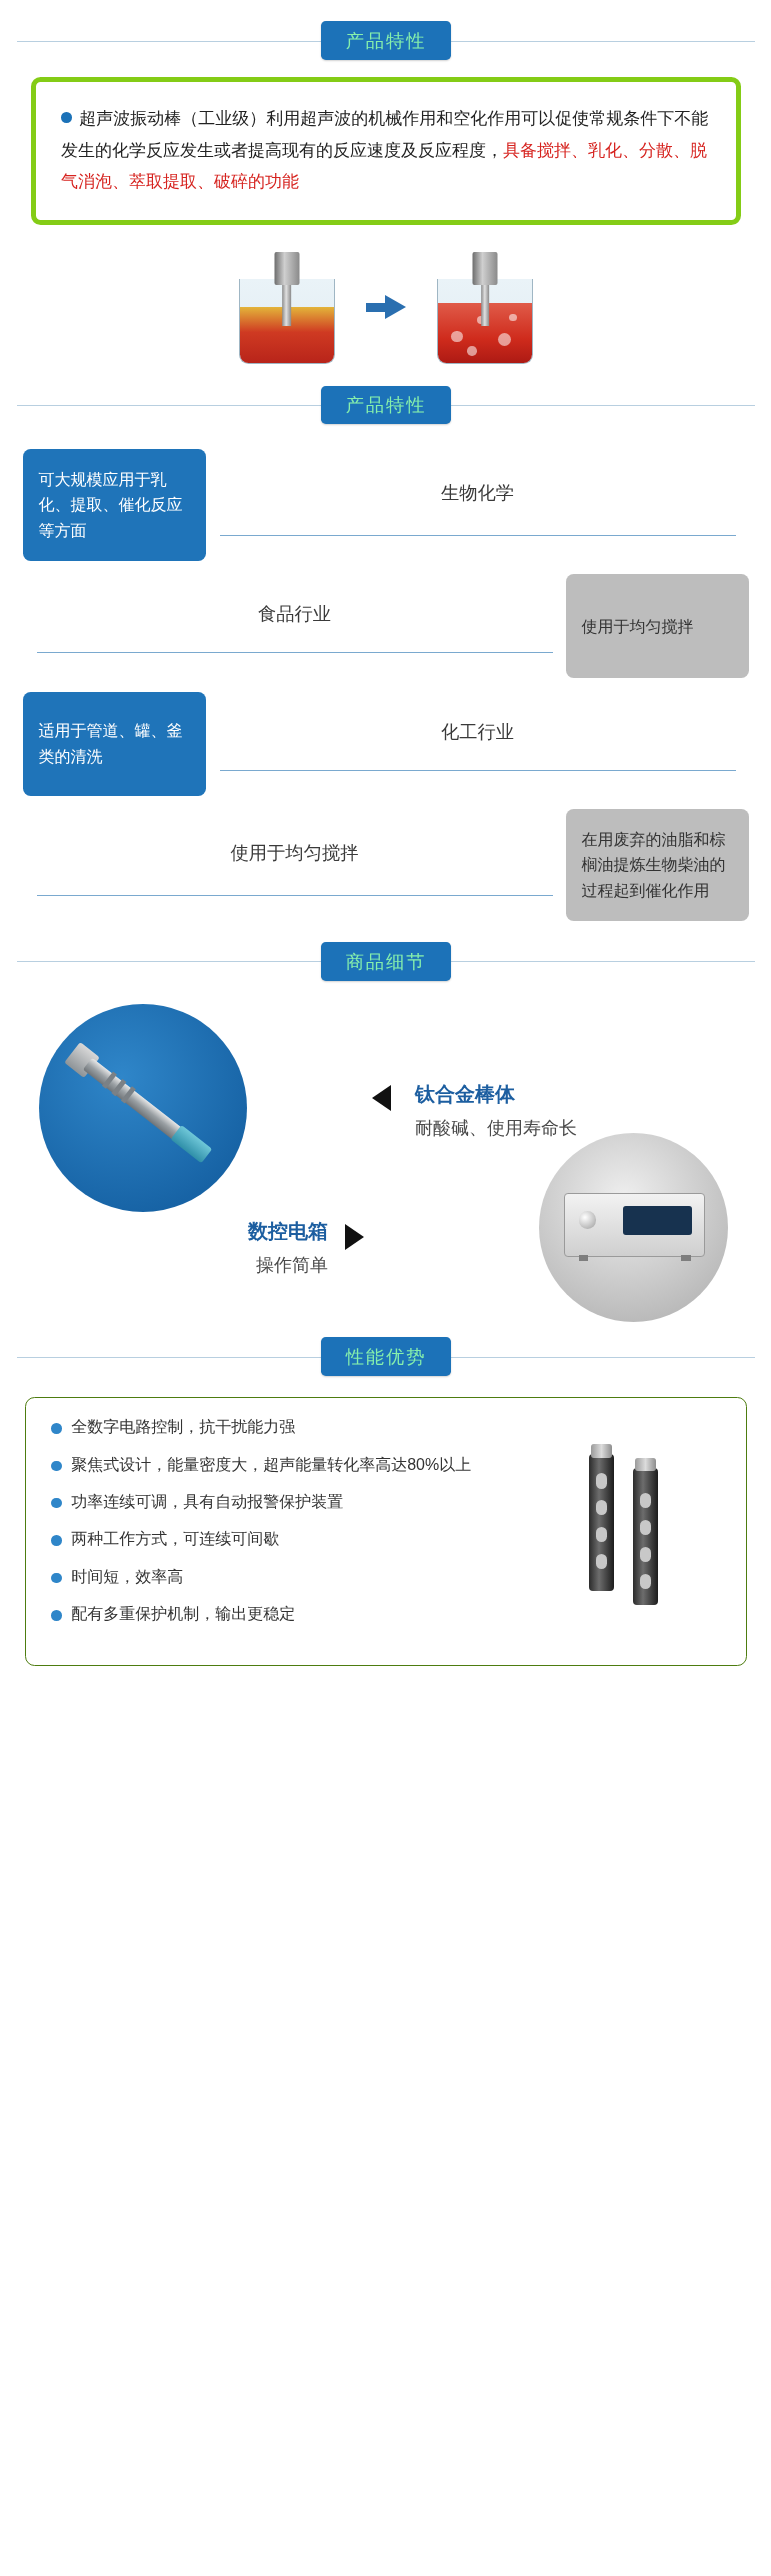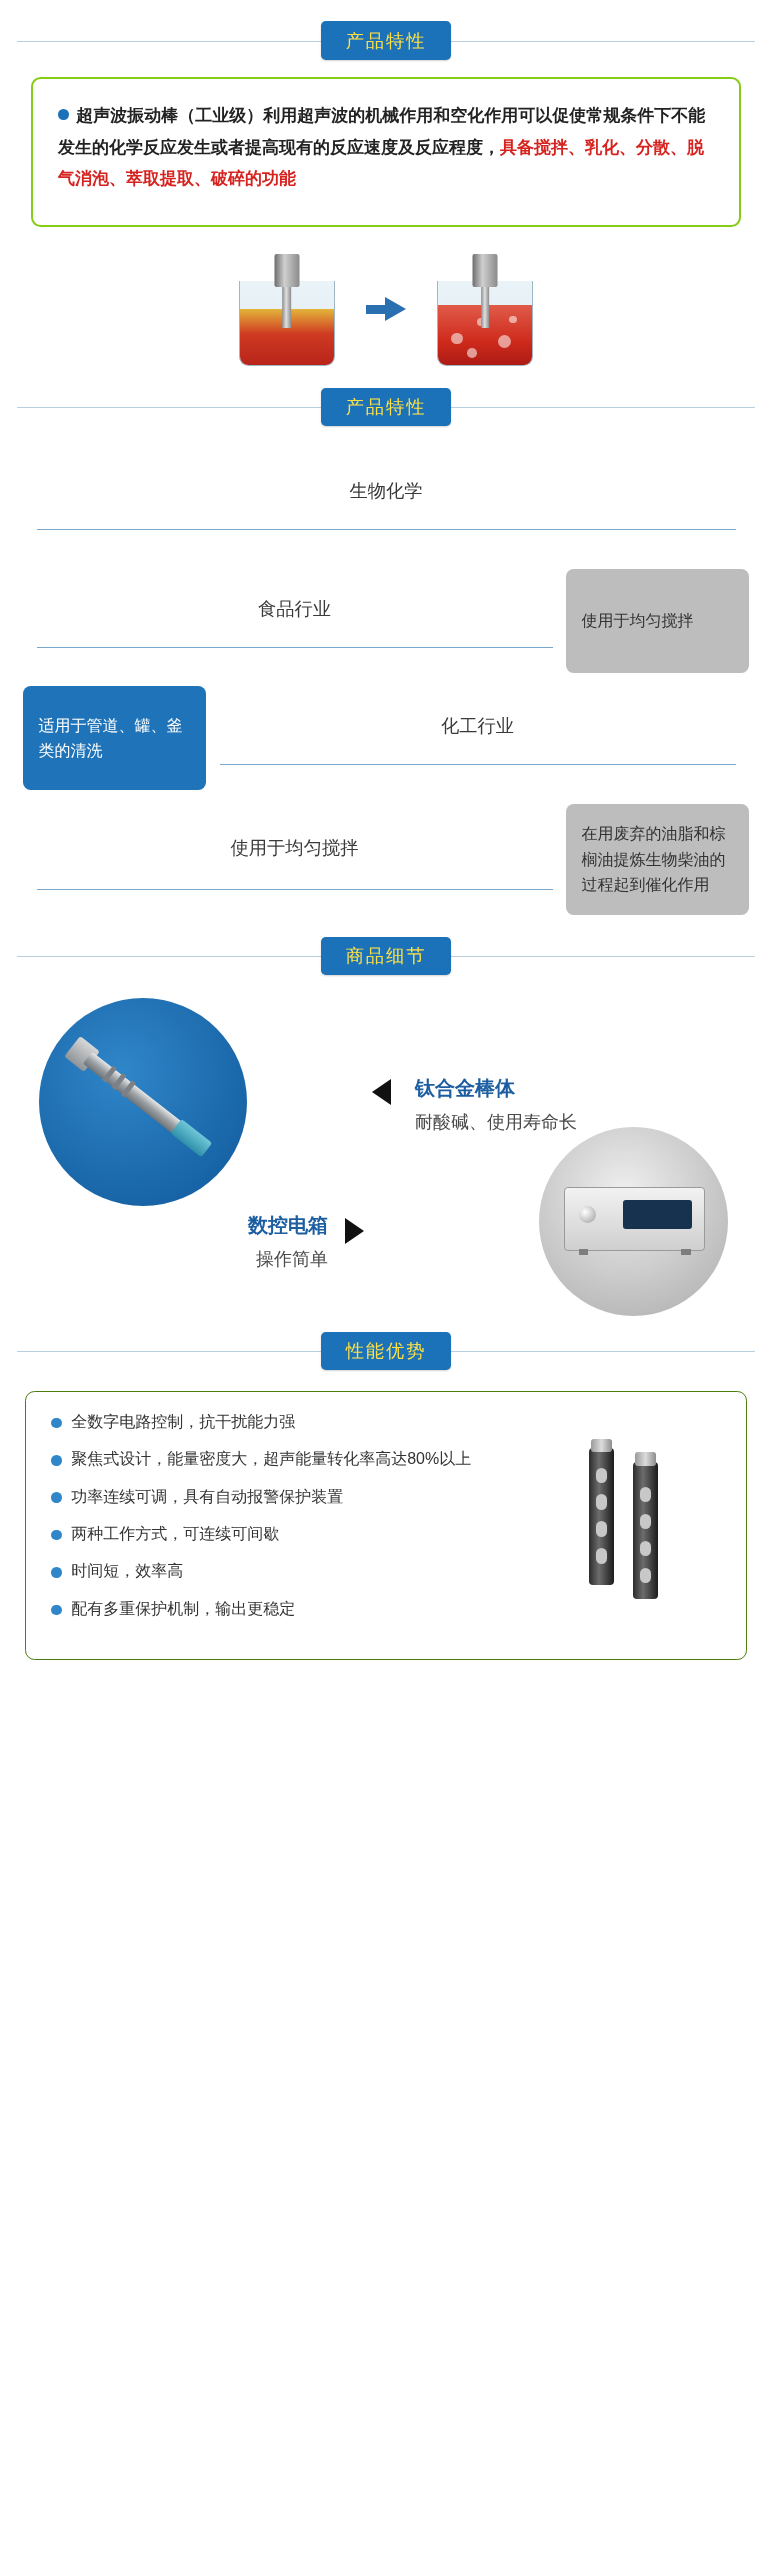--- a/index.html
+++ b/index.html
@@ -25,38 +25,37 @@
     position: absolute;
     left: 17.4px; right: 17.4px;
     top: 50%;
     height: 1px;
     background: #b8cfe0;
   }
   .sec-head .pill {
     position: relative;
     z-index: 2;
     background: #1c72b8;
-    color: #fde047;
+    color: #86efac;
     font-size: 18.3px;
     letter-spacing: 1.9px;
     padding: 6.8px 25px;
     border-radius: 4.8px;
     box-shadow: 0 1px 1.9px rgba(0,0,0,.18);
   }
 
   
   .intro-card {
     margin: 9.6px 31px 0 31px;
-    border: 2px solid #84cc16;
+    border: 5px solid #84cc16;
     border-radius: 9.6px;
-    padding: 21px 25px 31px 25px;
+    padding: 21px 25px 23px 25px;
     line-height: 1.85;
     font-size: 17px;
     color: #222;
-    font-weight: bold;
   }
   .bullet-dot {
     display: inline-block;
     width: 10.6px; height: 10.6px;
     background: #1c72b8;
     border-radius: 50%;
     margin-right: 7.7px;
     vertical-align: middle;
     position: relative;
     top: -1.9px;
@@ -338,20 +337,21 @@
   </div>
 
   <div class="sec-head">
     <div class="rule"></div>
     <div class="pill">产品特性</div>
   </div>
 
   <div class="app-list">
 
     <div class="app-row">
+      <div class="blue-box">可大规模应用于乳化、提取、催化反应等方面</div>
       <div class="app-label">
         <div class="uline"></div>
         <span>生物化学</span>
       </div>
     </div>
 
     <div class="app-row reverse">
       <div class="gray-box">使用于均匀搅拌</div>
       <div class="app-label">
         <div class="uline"></div>

